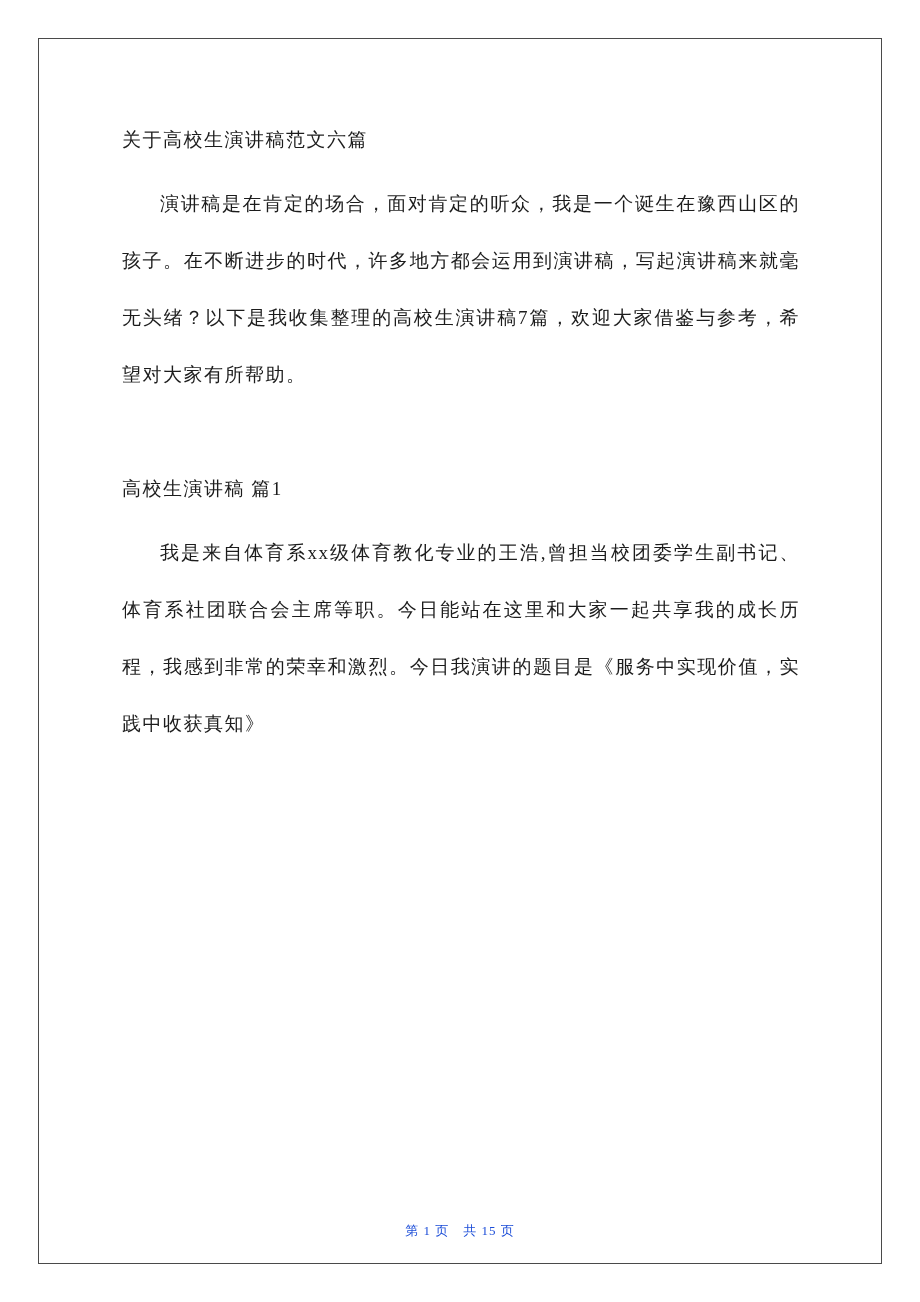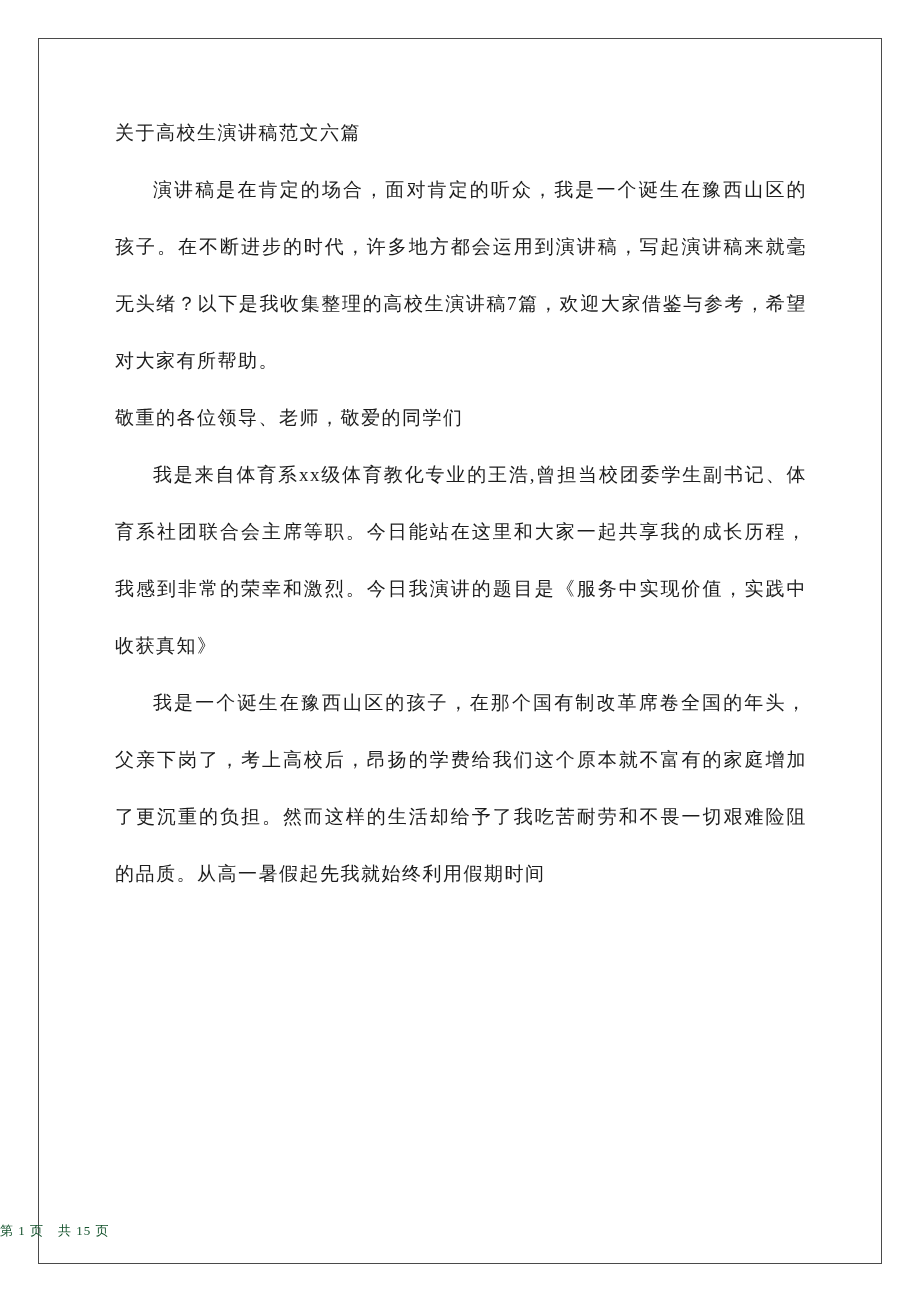--- a/index.html
+++ b/index.html
@@ -35,58 +35,58 @@
   .content {
     position: absolute;
     left: 115px;
     top: 104px;
     width: 692px;
     font-size: 19px;
     line-height: 57px;
     letter-spacing: 1.5px;
   }
   .content p {
-    margin: 0;
+    margin: 7px;
     text-align: justify;
     font-family: Liberation Serif, serif;
   }
   .content p.indent {
     text-indent: 2em;
   }
   .content p.section-gap {
     margin-top: 57px;
   }
   .footer {
     position: absolute;
     left: 0;
     top: 1222px;
     width: 920px;
+    text-align: center;
     font-size: 13px;
     letter-spacing: 1px;
-    color: #14532d;
+    color: #1d4ed8;
   }
 </style>
 </head>
 <body>
 
 <div class="page">
 
   <div class="frame"></div>
 
   <div class="content">
 
     <p class="title">关于高校生演讲稿范文六篇</p>
 
     <p class="indent">演讲稿是在肯定的场合，面对肯定的听众，我是一个诞生在豫西山区的孩子。在不断进步的时代，许多地方都会运用到演讲稿，写起演讲稿来就毫无头绪？以下是我收集整理的高校生演讲稿7篇，欢迎大家借鉴与参考，希望对大家有所帮助。</p>
 
+    <p class="section-gap">高校生演讲稿 篇1</p>
 
-    <p>敬重的各位领导、老师，敬爱的同学们</p>
 
 
     <p class="indent">我是来自体育系xx级体育教化专业的王浩,曾担当校团委学生副书记、体育系社团联合会主席等职。今日能站在这里和大家一起共享我的成长历程，我感到非常的荣幸和激烈。今日我演讲的题目是《服务中实现价值，实践中收获真知》</p>
 
-    <p class="indent">我是一个诞生在豫西山区的孩子，在那个国有制改革席卷全国的年头，父亲下岗了，考上高校后，昂扬的学费给我们这个原本就不富有的家庭增加了更沉重的负担。然而这样的生活却给予了我吃苦耐劳和不畏一切艰难险阻的品质。从高一暑假起先我就始终利用假期时间</p>
 
   </div>
 
   <div class="footer">第 1 页　共 15 页</div>
 
 </div>
 
 </body></html>

